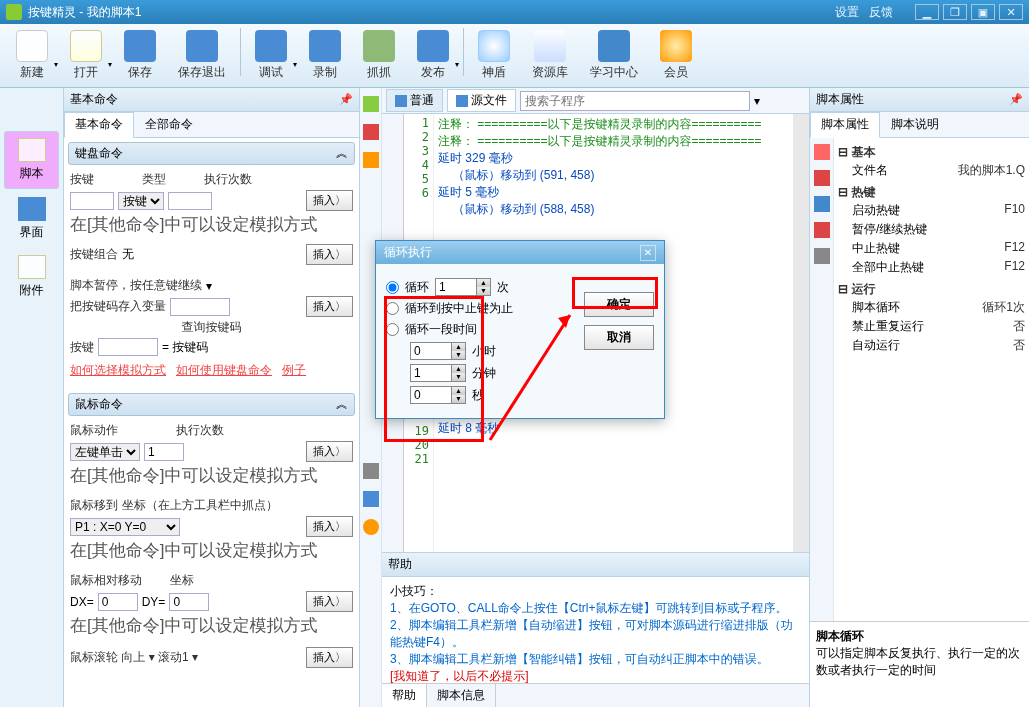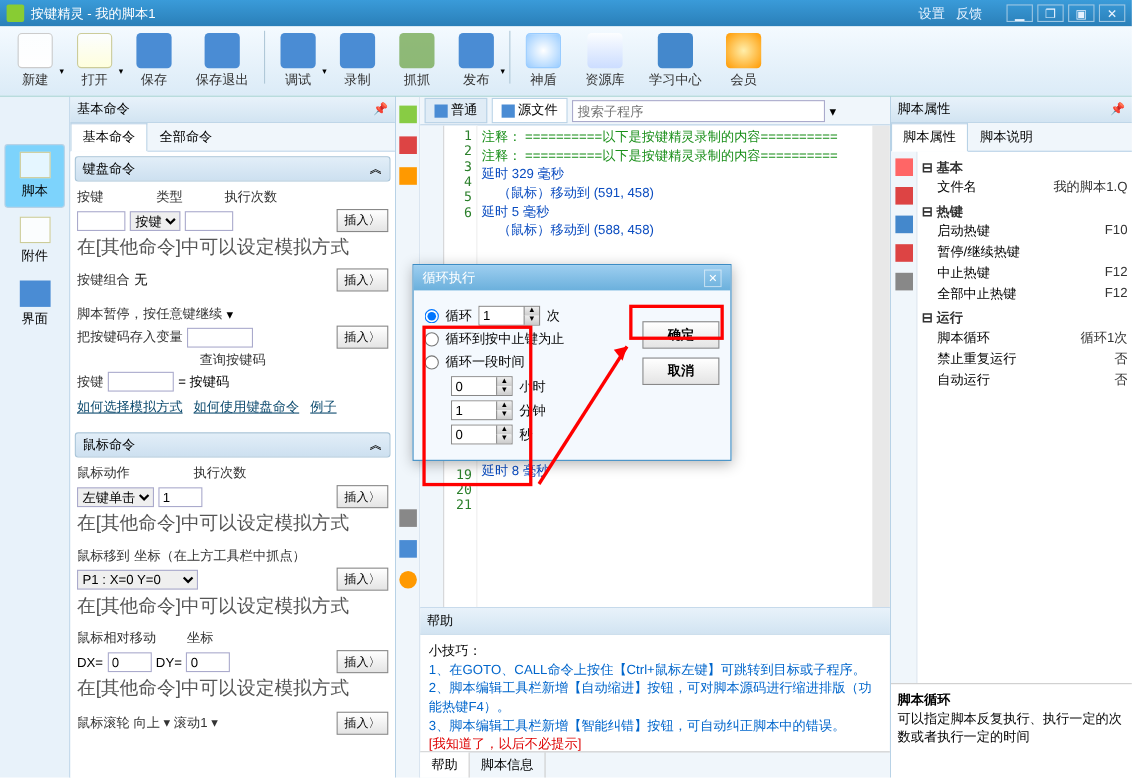--- a/index.html
+++ b/index.html
@@ -28,42 +28,42 @@
 .ico-pub { background: #4a8cd4; }
 .ico-shield { background: radial-gradient(#fff,#9cf); border:1px solid #9cf; }
 .ico-store { background: linear-gradient(#fffc,#cdf); }
 .ico-learn { background: #48c; }
 .ico-vip { background: radial-gradient(#fea,#f90); border-radius:50%; }
 
 .main { position: absolute; top: 88px; left: 0; right: 0; bottom: 0; display: flex; }
 
 .left-tabs { width: 64px; background: #e8f2fa; border-right: 1px solid #b8d2e6; padding-top: 6px; }
 .left-tab { display: flex; flex-direction: column; align-items: center; padding: 6px 4px; margin: 2px 4px; cursor: pointer; border-radius: 3px; }
-.left-tab.active { background: #7dd3fc; border: 1px solid #b8d2e6; margin-top: 37px; }
+.left-tab.active { background: #f0abfc; border: 1px solid #b8d2e6; margin-top: 37px; }
 .left-tab .lt-ico { width: 28px; height: 24px; margin-bottom: 3px; }
 .left-tab .lbl { font-size: 12px; }
 
 .cmd-panel { width: 296px; border-right: 1px solid #b8d2e6; display: flex; flex-direction: column; }
 .panel-hdr { background: linear-gradient(#e8f2fa,#d2e4f2); border-bottom: 1px solid #b8d2e6; padding: 3px 6px; display: flex; align-items: center; }
 .panel-hdr .pin { margin-left: auto; font-size: 11px; }
 .panel-tabs { display: flex; border-bottom: 1px solid #b8d2e6; background: #f0f6fb; }
 .panel-tab { padding: 3px 10px; border: 1px solid transparent; cursor: pointer; }
 .panel-tab.active { background: #fff; border: 1px solid #b8d2e6; border-bottom-color: #fff; margin-bottom: -1px; }
 .cmd-body { flex: 1; overflow-y: auto; padding: 4px; background: #fff; }
 .cmd-section { margin-bottom: 6px; }
 .cmd-sec-hdr { background: linear-gradient(#e2eef8,#cde0f0); border: 1px solid #a8c4d8; border-radius: 3px; padding: 2px 6px; display: flex; align-items: center; justify-content: center; cursor: pointer; }
 .cmd-sec-hdr .arrow { margin-left: auto; }
 .cmd-sec-bd { padding: 4px 2px; }
 .row { display: flex; align-items: center; gap: 4px; margin: 2px 0; }
 .row .lbl { color: #333; }
 .row input[type="text"] { border: 1px solid #aac; padding: 1px 3px; font-size: 12px; }
 .row select { border: 1px solid #aac; font-size: 12px; }
 .insert-btn { margin-left: auto; padding: 2px 6px; border: 1px solid #888; background: linear-gradient(#fff,#e4e4e4); cursor: pointer; font-size: 11px; }
 .note { color: #555; font-size: 17px; margin: 2px 0; }
-.links { color: #0c4a6e; text-decoration: underline; cursor: pointer; margin-right: 10px; margin-top: 29px; }
+.links { color: #ef4444; text-decoration: underline; cursor: pointer; margin-right: 10px; margin-top: 29px; }
 
 .editor-area { flex: 1; display: flex; flex-direction: column; position: relative; }
 .ed-toolbar { height: 26px; background: #f0f6fb; border-bottom: 1px solid #b8d2e6; display: flex; align-items: center; padding: 0 4px; gap: 4px; }
 .ed-tb-btn { padding: 2px 8px; border: 1px solid #b8d2e6; background: #fff; cursor: pointer; display:flex; align-items:center; gap:3px;}
 .ed-tb-btn.active { background: #e0ecf6; }
 .search-in { flex: 1; max-width: 230px; border: 1px solid #aac; padding: 2px 4px; }
 .code-wrap { flex: 1; display: flex; overflow: hidden; position: relative; }
 .gutter { width: 22px; background: #f0f6fb; border-right: 1px solid #ccc; }
 .gutter2 { width: 30px; background: #fff; border-right: 1px solid #eee; text-align: right; padding: 2px 4px 0 0; color: #2a7f2a; font-family: Consolas, monospace; }
 .code { flex: 1; padding: 2px 4px; font-family: Consolas, "Courier New", monospace; white-space: pre; overflow: auto; }
@@ -195,26 +195,26 @@
     </div>
 </div>
 
 <div class="main">
   <div class="left-tabs">
     <div class="left-tab active">
         <div class="lt-ico" style="background:#fffc;border:1px solid #cc9"></div>
         <div class="lbl">脚本</div>
       </div>
     <div class="left-tab">
+        <div class="lt-ico" style="background:#4a8cd4"></div>
+        <div class="lbl">界面</div>
+      </div>
+    <div class="left-tab">
         <div class="lt-ico" style="background:#fffc;border:1px solid #cc9"></div>
         <div class="lbl">附件</div>
-      </div>
-    <div class="left-tab">
-        <div class="lt-ico" style="background:#4a8cd4"></div>
-        <div class="lbl">界面</div>
       </div>
   </div>
 
   <div class="cmd-panel">
     <div class="panel-hdr">
       <span>基本命令</span>
       <span class="pin">📌</span>
     </div>
     <div class="panel-tabs">
       <div class="panel-tab active">基本命令</div>

